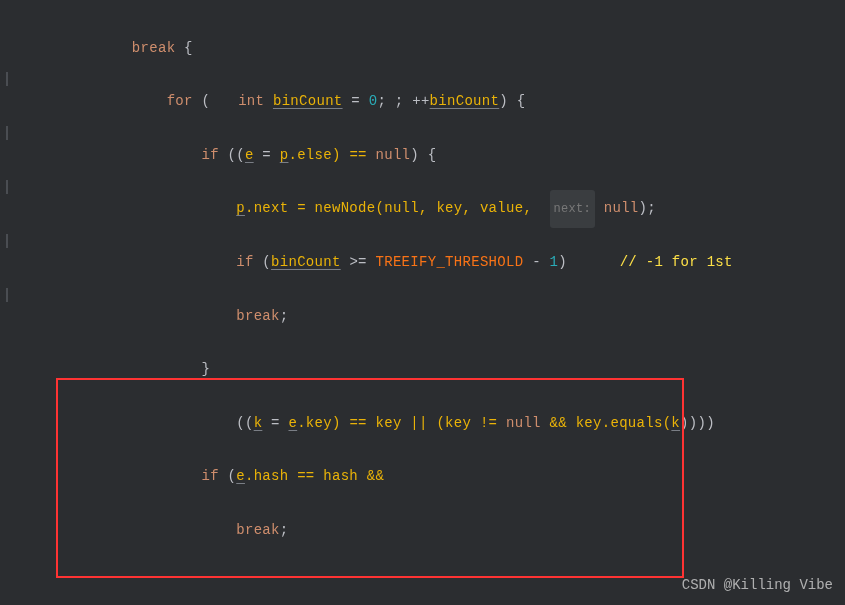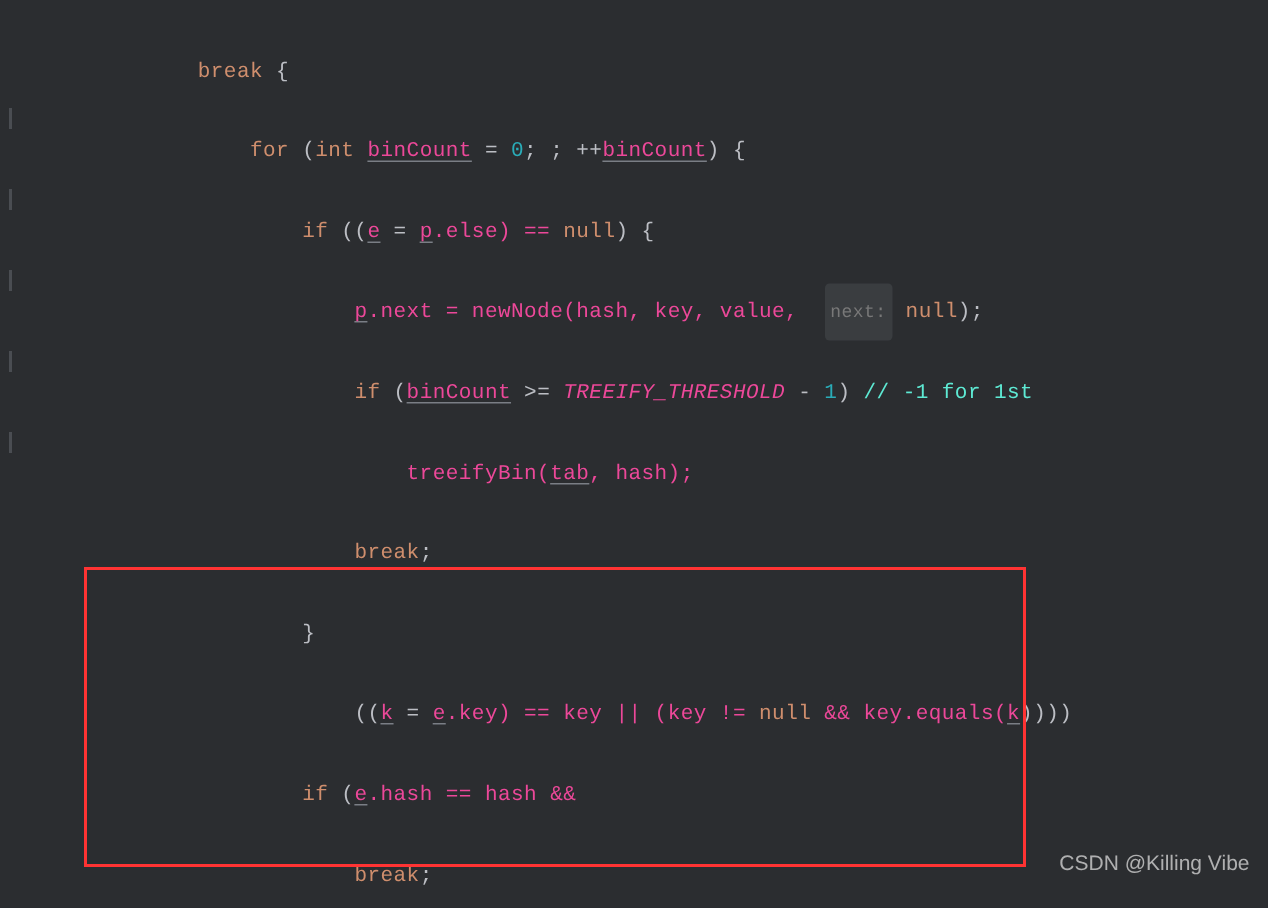--- a/index.html
+++ b/index.html
@@ -35,62 +35,61 @@
     }
     .code-area {
       padding: 8px 0 0 10px;
       white-space: pre;
       letter-spacing: 0.3px;
     }
     .line {
       height: 27px;
     }
     .kw { color: #cf8e6d; }
-    .type { color: #cf8e6d; }
+    .type { color: #cf8e6d; margin-left: 28px; }
     .num { color: #2aacb8; }
     .null { color: #cf8e6d; text-align: right; }
-    .comment { color: #5eead4; font-style: normal; }
-    .italic-const { color: #ec4899; font-style: italic; }
+    .comment { color: #fde047; font-style: normal; margin-left: 44px; }
+    .italic-const { color: #f97316; }
     .param-hint { color: #787878; background: #3a3d40; padding: 12px 4px; border-radius: 3px; font-size: 12px; }
     .underline { text-decoration: underline; text-decoration-color: #7a7e85; text-underline-offset: 3px; }
-    .ident { color: #ec4899; }
+    .ident { color: #eab308; }
     .punct { color: #bcbec4; }
     .highlight-box {
       position: absolute;
       border: 2px solid #ff3333;
       pointer-events: none;
     }
     .watermark {
       position: absolute;
-      bottom: 16px;
+      bottom: 6px;
       right: 12px;
       color: #d0d0d0;
-      font-family: Liberation Sans, sans-serif;
+      font-family: Liberation Mono, monospace;
       font-size: 14px;
       opacity: 0.8;
     }
   </style>
 </head>
 <body>
 
 <div class="gutter">
   <div class="gutter-mark" style="top:72px"></div>
   <div class="gutter-mark" style="top:126px"></div>
   <div class="gutter-mark" style="top:180px"></div>
   <div class="gutter-mark" style="top:234px"></div>
   <div class="gutter-mark" style="top:288px"></div>
 </div>
 
 <div class="code-area">
 <div class="line">              <span class="kw">break</span><span class="punct"> {</span></div>
 <div class="line">                  <span class="kw">for</span><span class="punct"> (</span><span class="type">int</span><span> </span><span class="underline ident">binCount</span><span class="punct"> = </span><span class="num">0</span><span class="punct">; ; ++</span><span class="underline ident">binCount</span><span class="punct">) {</span></div>
 <div class="line">                      <span class="kw">if</span><span class="punct"> ((</span><span class="underline ident">e</span><span class="punct"> = </span><span class="underline ident">p</span><span class="ident">.else) == </span><span class="null">null</span><span class="punct">) {</span></div>
-<div class="line">                          <span class="underline ident">p</span><span class="ident">.next = newNode(hash, key, value,  </span><span class="param-hint">next:</span><span> </span><span class="null">null</span><span class="punct">);</span></div>
+<div class="line">                          <span class="underline ident">p</span><span class="ident">.next = newNode(null, key, value,  </span><span class="param-hint">next:</span><span> </span><span class="null">null</span><span class="punct">);</span></div>
 <div class="line">                          <span class="kw">if</span><span class="punct"> (</span><span class="underline ident">binCount</span><span class="punct"> &gt;= </span><span class="italic-const">TREEIFY_THRESHOLD</span><span class="punct"> - </span><span class="num">1</span><span class="punct">) </span><span class="comment">// -1 for 1st</span></div>
-<div class="line">                              <span class="ident">treeifyBin(</span><span class="underline ident">tab</span><span class="ident">, hash);</span></div>
 <div class="line">                          <span class="kw">break</span><span class="punct">;</span></div>
 <div class="line">                      <span class="punct">}</span></div>
 <div class="line">                          <span class="punct">((</span><span class="underline ident">k</span><span class="punct"> = </span><span class="underline ident">e</span><span class="ident">.key) == key || (key != </span><span class="null">null</span><span class="ident"> &amp;&amp; key.equals(</span><span class="underline ident">k</span><span class="punct">))))</span></div>
 <div class="line">                      <span class="kw">if</span><span class="punct"> (</span><span class="underline ident">e</span><span class="ident">.hash == hash &amp;&amp;</span></div>
 <div class="line">                          <span class="kw">break</span><span class="punct">;</span></div>
 
 
 
 
 

